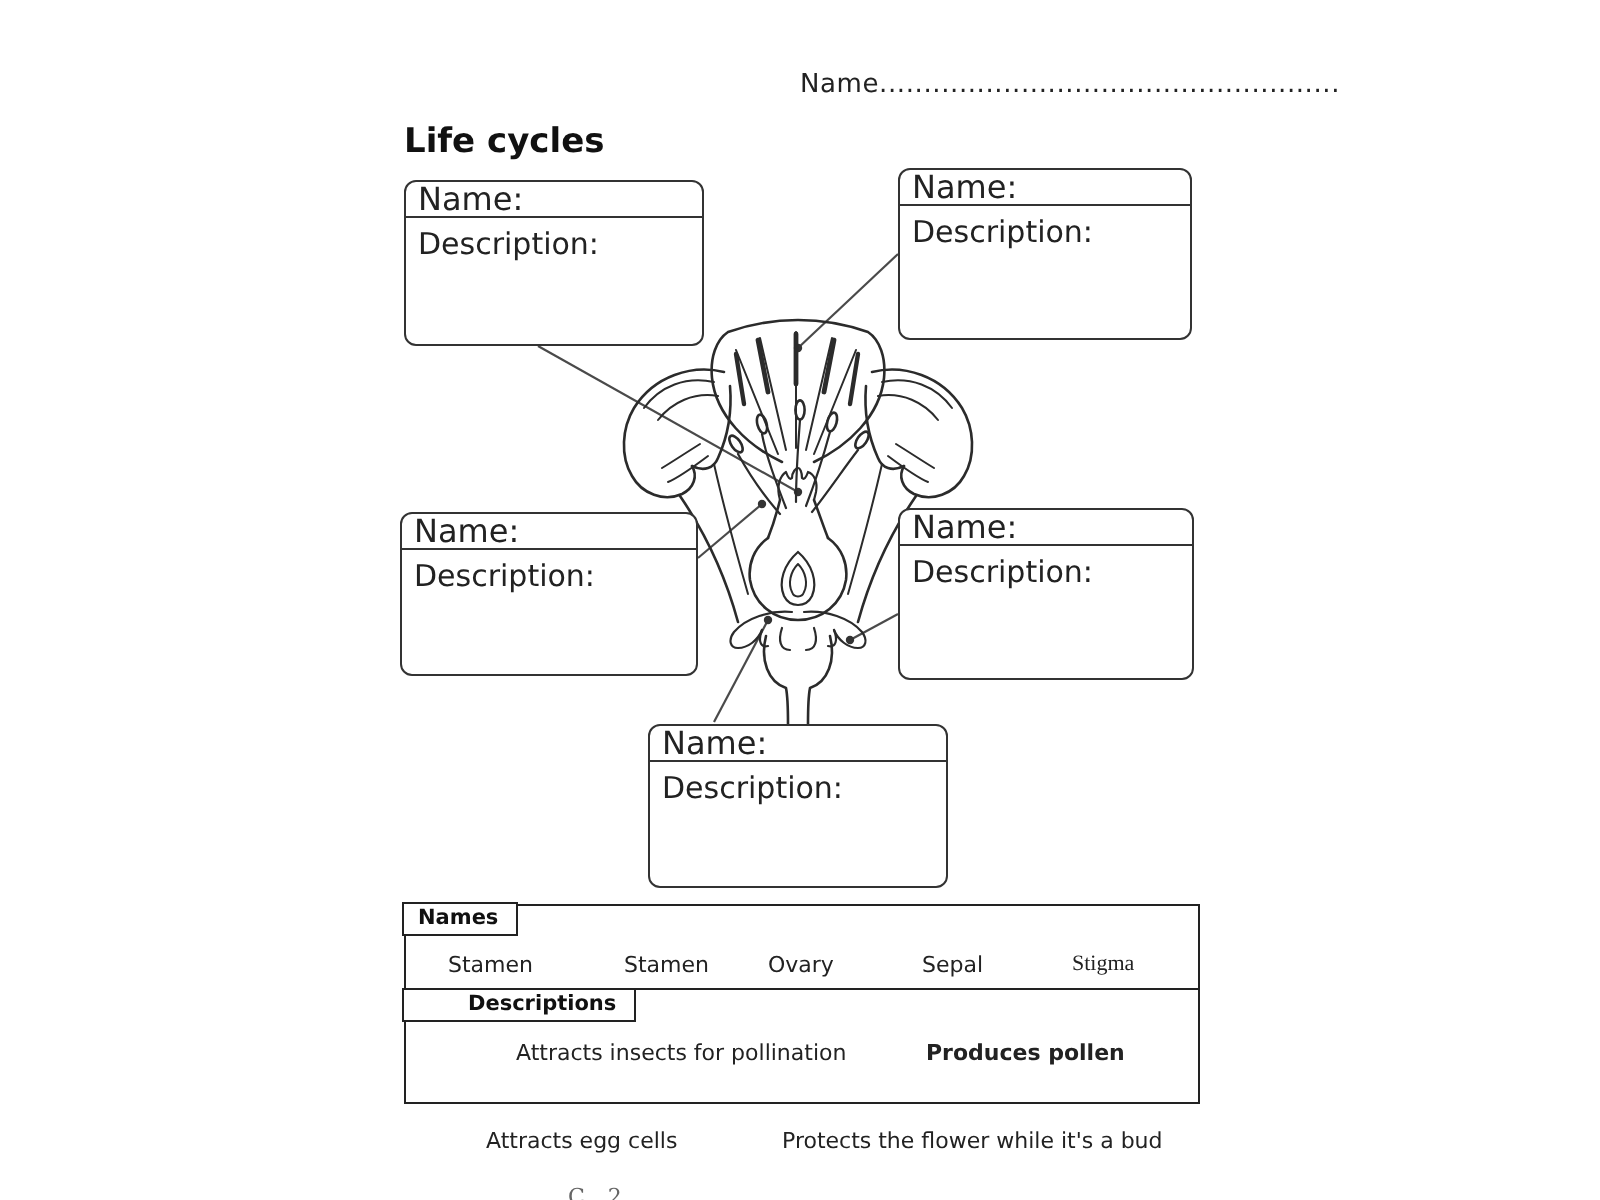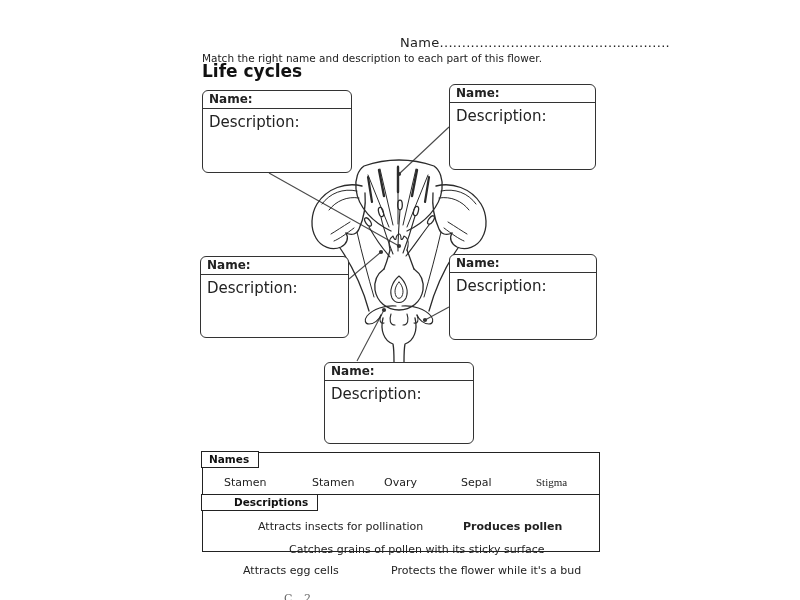--- a/index.html
+++ b/index.html
@@ -11,22 +11,22 @@
   .name-line{position:absolute;left:400px;top:35px;font-size:13px;color:#222;letter-spacing:0.3px;}
   .instructions{position:absolute;left:202px;top:52px;font-size:10.5px;color:#222;}
 
   .flower-layer{position:absolute;left:0;top:0;width:800px;height:600px;}
 
   .match-box{
     position:absolute;background:#fff;border:1.3px solid #333;border-radius:6px;
     box-sizing:border-box;
   }
   .match-box .name-row{
-    border-bottom:1.3px solid #333;padding:2px 6px 2px 6px;font-size:12px;color:#222;
-    height:13px;line-height:13px;font-weight:bold;
+    border-bottom:1.3px solid #333;padding:2px 6px 2px 6px;font-size:16px;color:#222;
+    height:13px;line-height:13px;
   }
   .match-box .desc-row{padding:4px 6px;font-size:15px;color:#222;}
 
   .bank-panel{
     position:absolute;left:202px;top:452px;width:398px;height:100px;
     border:1.9px solid #222;box-sizing:border-box;background:#fff;
   }
   .bank-divider{position:absolute;left:0;right:0;top:41px;border-top:1.6px solid #222;}
   .bank-tag{
     position:absolute;background:#fff;border:1.5px solid #222;
@@ -42,21 +42,20 @@
     font-family:"DejaVu Serif",serif;letter-spacing:4px;
   }
 </style>
 </head>
 <body>
 
 <div class="page">
 
   <div class="title">Life cycles</div>
   <div class="name-line">Name....................................................</div>
-  <div class="instructions">Match the right name and description to each part of this flower.</div>
 
   <svg class="flower-layer" viewBox="0 0 800 600">
 
     <g stroke="#4a4a4a" stroke-width="1.1">
       <line x1="269" y1="173" x2="399" y2="246"></line>
       <line x1="449" y1="127" x2="399" y2="174"></line>
       <line x1="349" y1="279" x2="381" y2="252"></line>
       <line x1="449" y1="307" x2="425" y2="320"></line>
       <line x1="357" y1="361" x2="384" y2="310"></line>
     </g>
@@ -179,20 +178,19 @@
     <span class="bank-word" style="left:109px;top:23px;">Stamen</span>
     <span class="bank-word" style="left:181px;top:23px;">Ovary</span>
     <span class="bank-word" style="left:258px;top:23px;">Sepal</span>
     <span class="bank-word" style="left:333px;top:23px;font-family:Liberation Serif, serif;">Stigma</span>
 
     <div class="bank-divider"></div>
     <div class="bank-tag descriptions-tag">Descriptions</div>
 
     <span class="bank-desc" style="left:55px;top:67px;">Attracts insects for pollination</span>
     <span class="bank-desc" style="left:260px;top:67px;font-weight:bold;">Produces pollen</span>
-    <span class="bank-desc" style="left:86px;top:90px;">Catches grains of pollen with its sticky surface</span>
     <span class="bank-desc" style="left:40px;top:111px;">Attracts egg cells</span>
     <span class="bank-desc" style="left:188px;top:111px;">Protects the flower while it's a bud</span>
   </div>
 
   <div class="logo-fragment">C 2</div>
 
 </div>
 
 </body></html>

